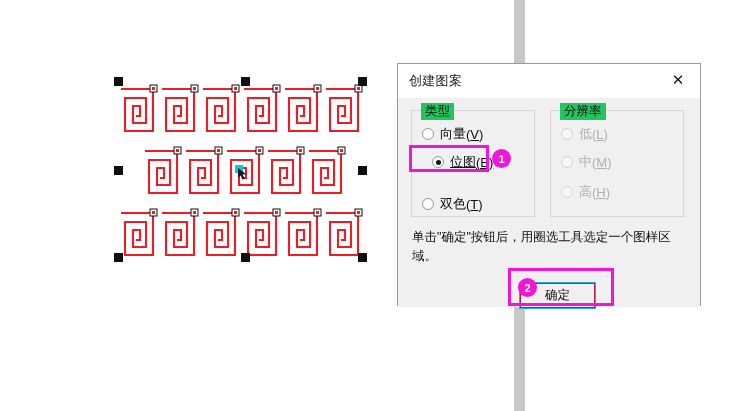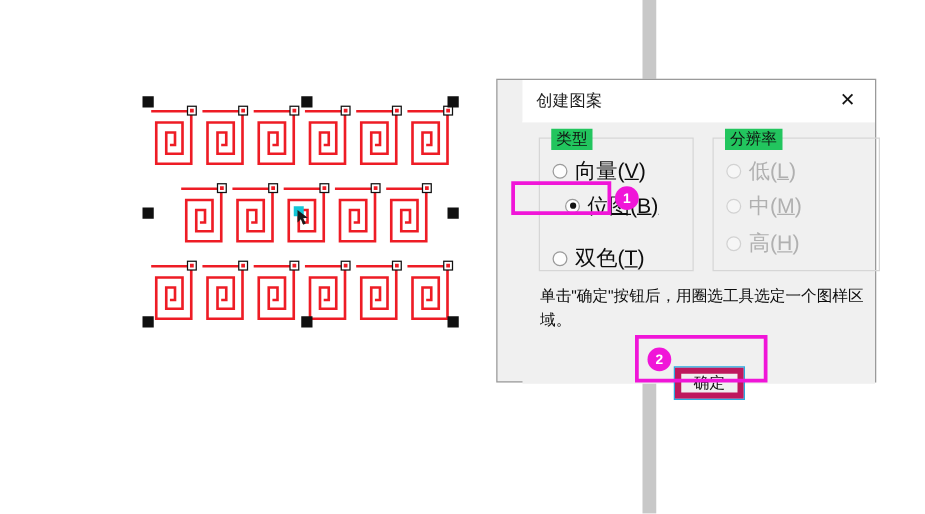--- a/index.html
+++ b/index.html
@@ -37,21 +37,20 @@
   }
 
   
   #dialog {
     position: absolute;
     left: 397px; top: 63px;
     width: 304px; height: 243px;
     background: #f0f0f0;
     border: 1px solid #9a9a9a;
     box-sizing: border-box;
-    padding-left: 20px;
   }
   #dlg-titlebar {
     position: relative;
     height: 33px;
     background: #ffffff;
     border-bottom: 1px solid #ffffff;
   }
   #dlg-title {
     position: absolute;
     left: 11px; top: 8px;
@@ -93,21 +92,21 @@
   }
 
   #group-type   { left: 13px;  top: 12px; width: 124px; height: 107px; }
   #group-res    { left: 152px; top: 12px; width: 134px; height: 107px; }
 
   
   .radio-row {
     position: absolute;
     display: flex;
     align-items: center;
-    font-size: 17px;
+    font-size: 13px;
     color: #0d0d0d;
     white-space: nowrap;
   }
   .radio-row.disabled { color: #b0b0b0; }
   .radio-mark {
     width: 12px; height: 12px;
     border-radius: 50%;
     border: 1px solid #9b9b9b;
     background: #fdfdfd;
     margin-right: 6px;
@@ -148,25 +147,24 @@
     box-sizing: border-box;
     font-size: 12.5px;
     color: #0d0d0d;
     display: flex;
     align-items: center;
     justify-content: center;
     cursor: default;
     user-select: none;
   }
   #btn-ok {
-    left: 122px; top: 185px; width: 55px;
-    border: 5px solid #be185d;
+    left: 122px; top: 185px; width: 75px;
+    border: 1px solid #be185d;
     outline: 1px solid #29a9e0;
     outline-offset: 0px;
-    margin-top: 11px;
   }
   #btn-cancel { left: 207px; top: 185px; width: 75px; }
 
   
   .hl-box {
     position: absolute;
     border: 3px solid #f015d8;
     box-sizing: border-box;
     pointer-events: none;
   }

